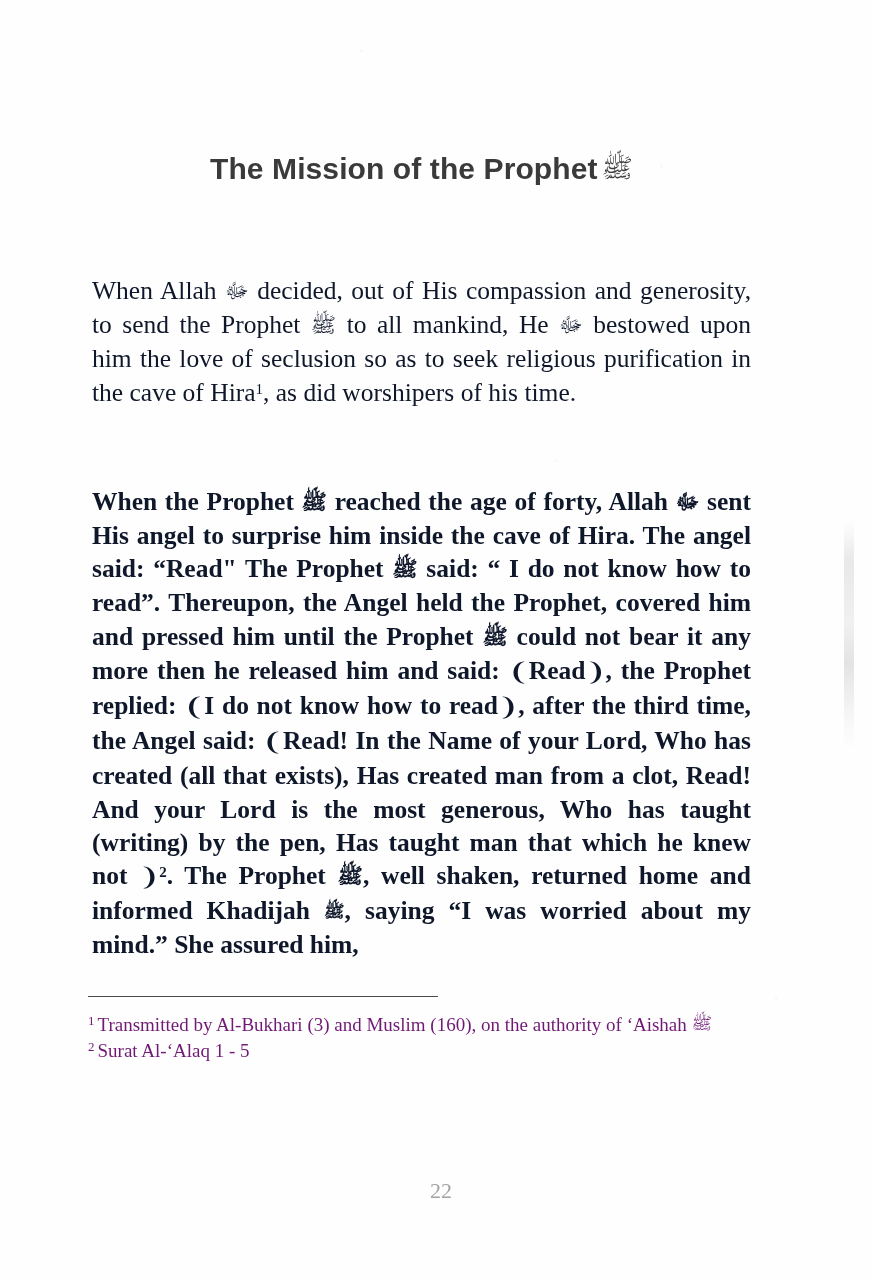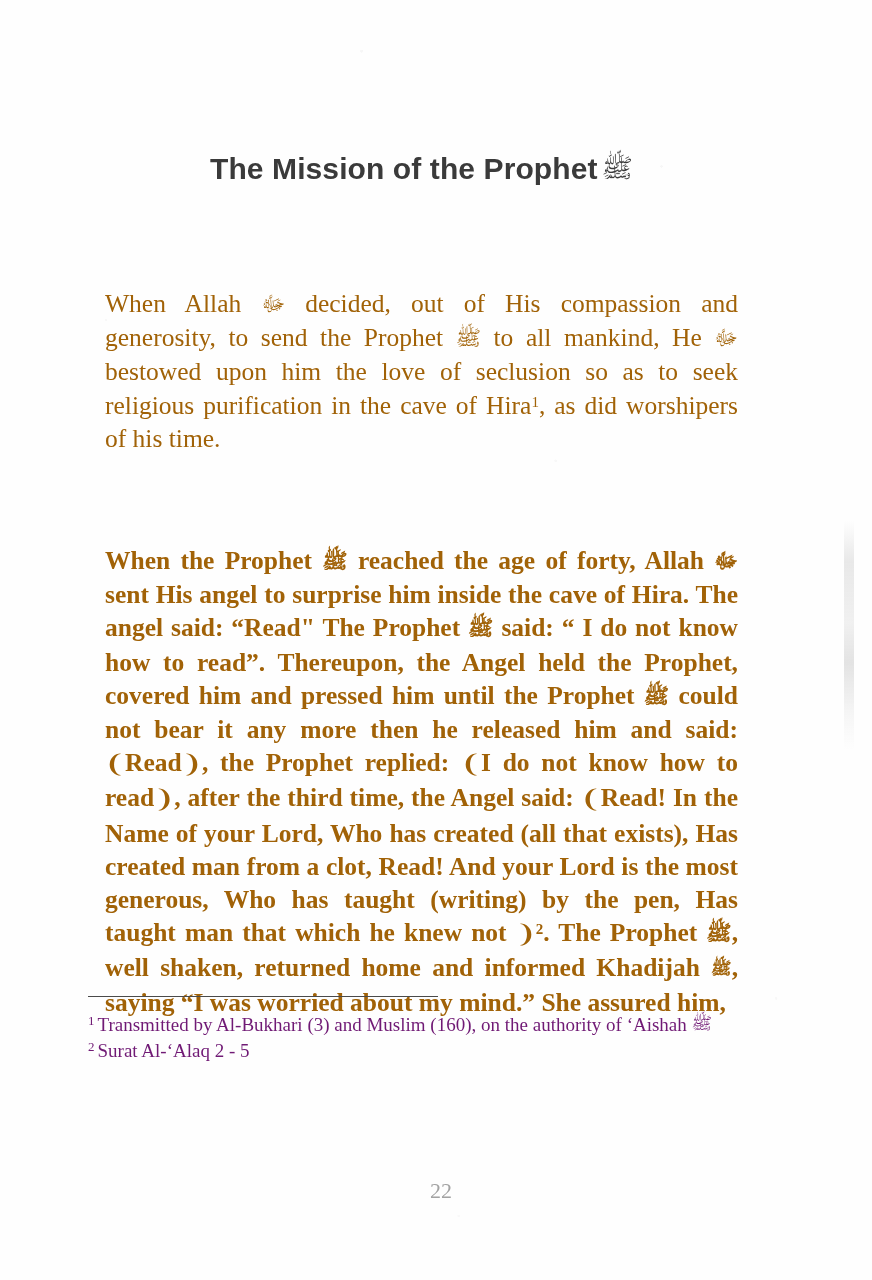--- a/index.html
+++ b/index.html
@@ -83,22 +83,22 @@
     vertical-align: 2px;
     padding-left: 4px;
   }
 
   
   .body-text {
     font-size: 25.5px;
     line-height: 33.2px;
     text-align: justify;
     text-justify: inter-word;
-    color: #a16207;
-    margin: 17px;
+    color: #0f172a;
+    margin: 4px;
     hyphens: none;
   }
 
   #para-intro { padding-top: 83px; }
   #para-revelation { padding-top: 72px; font-weight: bold; }
 
   .honorific {
     font-family: "DejaVu Sans", "Liberation Sans", sans-serif;
     font-size: 21px;
     vertical-align: 1px;
@@ -184,18 +184,18 @@
 
     <p class="body-text" id="para-revelation"><span>When the Prophet </span><span class="honorific">ﷺ</span><span> reached the age of forty, Allah </span><span class="honorific">ﷻ</span><span> sent His angel to surprise him inside the cave of Hira. The angel said: “Read" The Prophet </span><span class="honorific">ﷺ</span><span> said: “ I do not know how to read”. Thereupon, the Angel held the Prophet, covered him and pressed him until the Prophet </span><span class="honorific">ﷺ</span><span> could not bear it any more then he released him and said: </span><span class="quran-bracket">❨</span><span>Read</span><span class="quran-bracket">❩</span><span>, the Prophet replied: </span><span class="quran-bracket">❨</span><span>I do not know how to read</span><span class="quran-bracket">❩</span><span>, after the third time, the Angel said: </span><span class="quran-bracket">❨</span><span>Read! In the Name of your Lord, Who has created (all that exists), Has created man from a clot, Read! And your Lord is the most generous, Who has taught (writing) by the pen, Has taught man that which he knew not </span><span class="quran-bracket">❩</span><sup class="fn-ref">2</sup><span>.  The Prophet </span><span class="honorific">ﷺ</span><span>, well shaken, returned home and informed Khadijah </span><span class="honorific-small">ﷺ</span><span>, saying “I was worried about my mind.”  She assured him,</span></p>
 
   </div>
 
   <div class="footnote-area">
     <hr class="footnote-rule">
 
     <p class="footnote-item"><sup>1</sup><span>Transmitted by Al-Bukhari (3) and Muslim (160), on the authority of ‘Aishah </span><span class="honorific-small">ﷺ</span></p>
 
-    <p class="footnote-item"><sup>2</sup><span>Surat Al-‘Alaq 2 - 5</span></p>
+    <p class="footnote-item"><sup>2</sup><span>Surat Al-‘Alaq 1 - 5</span></p>
   </div>
 
   <div class="page-number">22</div>
 
 </div>
 
 </body></html>

